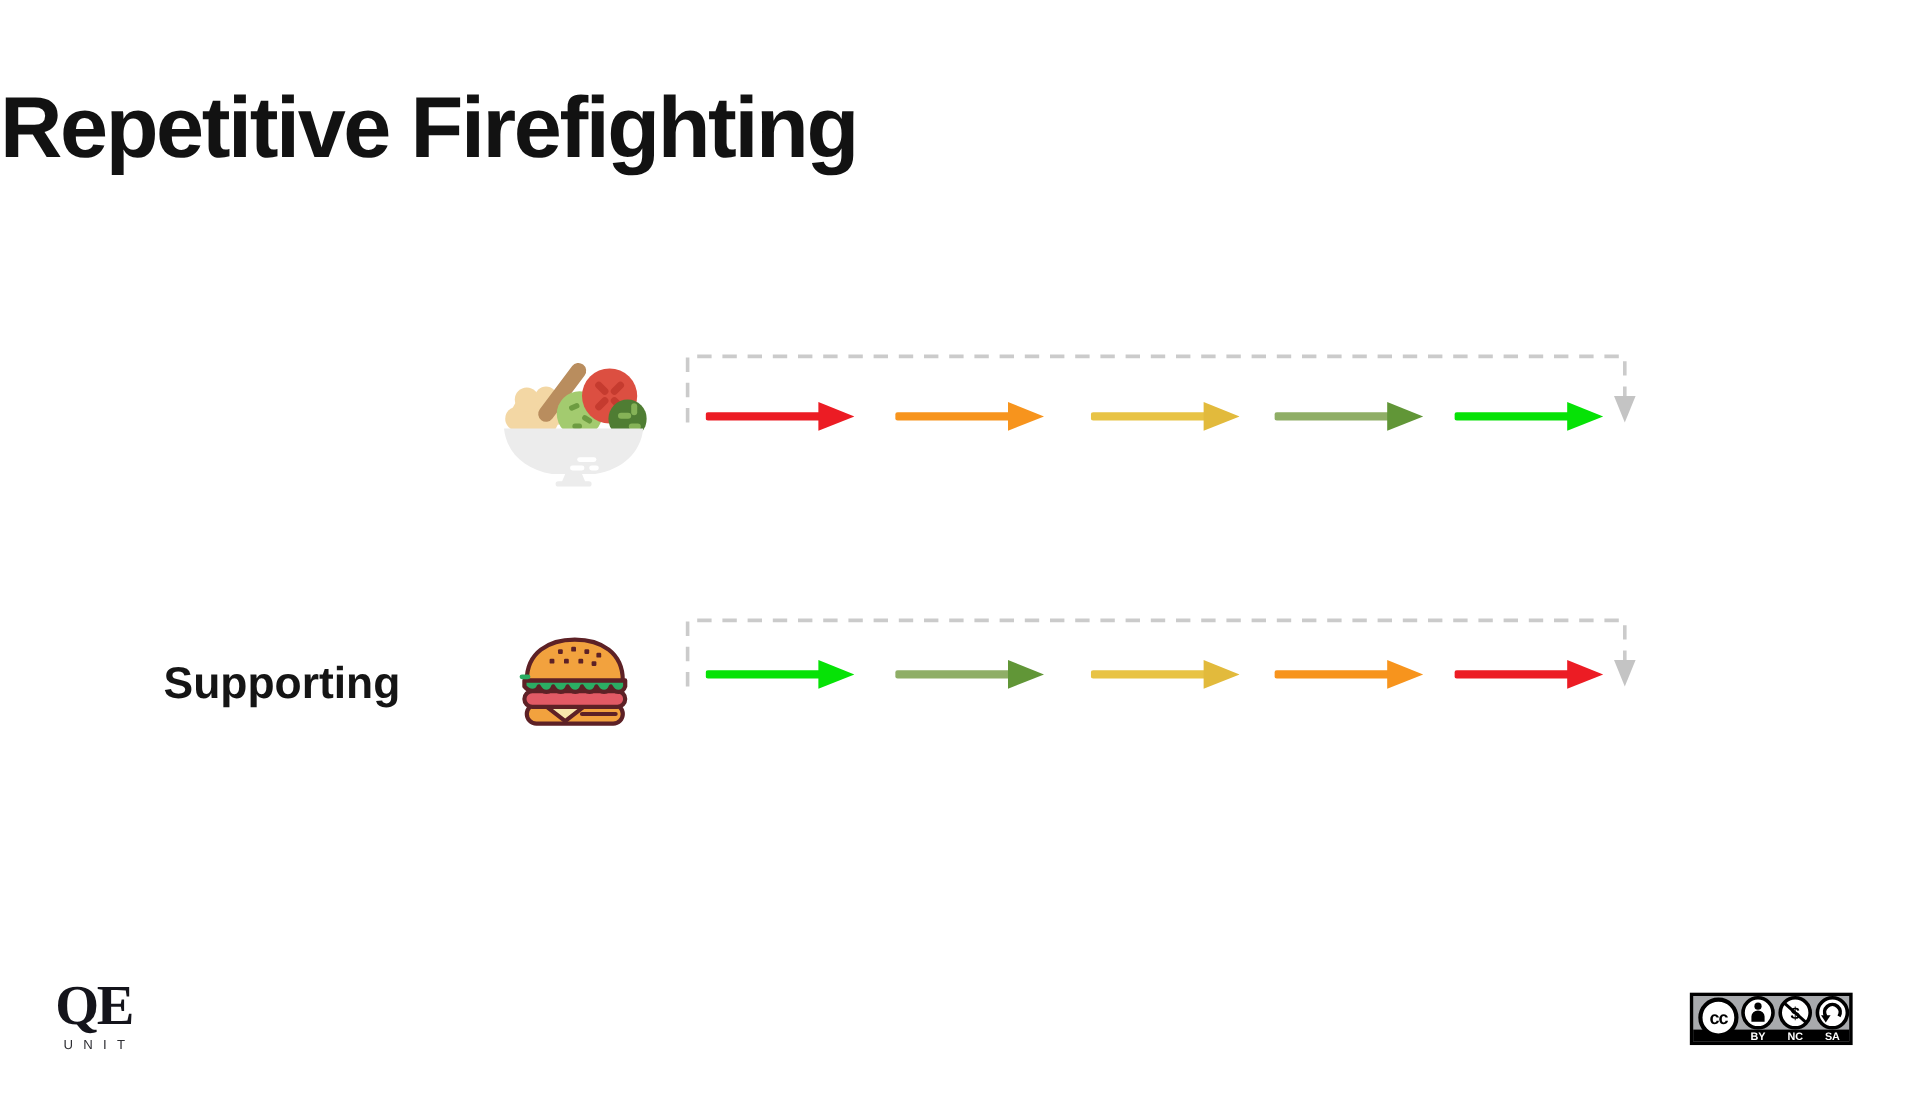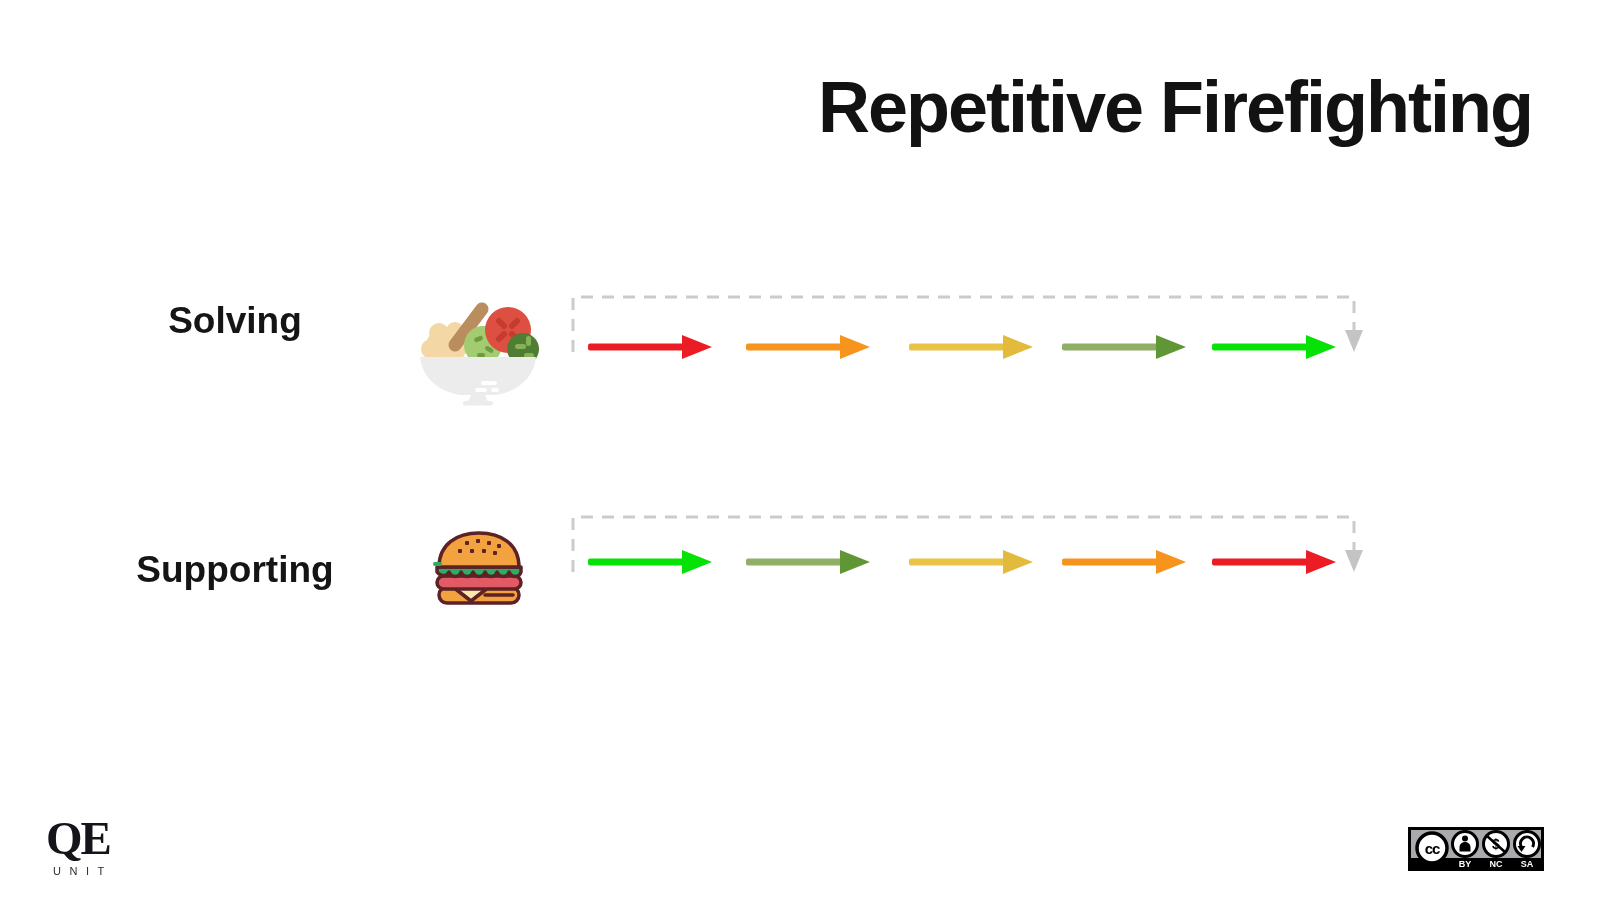--- a/index.html
+++ b/index.html
@@ -1,18 +1,18 @@
 <!DOCTYPE html>
 <html><head>
 <meta charset="utf-8">
 <style>
   html,body{margin:0;padding:0;background:#fff;}
   .canvas{position:relative;width:1600px;height:913px;background:#ffffff;overflow:hidden;
           font-family:"Liberation Sans",sans-serif;color:#121212;}
-  .title{position:absolute;left:0;top:18px;width:1532px;text-align:right;
+  .title{position:absolute;left:0;top:18px;width:1532px;text-align:left;
          font-size:72px;font-weight:800;letter-spacing:-2px;color:#121212;}
   .row-label{position:absolute;width:250px;text-align:center;font-size:37px;
              font-weight:700;line-height:54px;color:#151515;}
   .row-label.r1{left:110px;top:294px;}
   .row-label.r2{left:110px;top:511px;margin-top:32px;}
   .icon-svg{position:absolute;}
   .salad{left:419px;top:299px;}
   .burger{left:431px;top:529px;}
   .loop-svg{position:absolute;left:565px;width:800px;height:70px;}
   .loop1{top:292px;}
@@ -28,21 +28,20 @@
   .cc-badge{position:absolute;left:1408px;top:827px;}
 </style>
 </head>
 <body>
 
 <div class="canvas">
 
   <h1 class="title">Repetitive Firefighting</h1>
 
   <div class="row-label r1">
-    <div>Solving</div>
   </div>
 
   <svg class="icon-svg salad" width="120" height="107" viewBox="0 0 120 107">
     <g>
       <circle cx="27" cy="48" r="20" fill="#F3D7A4"></circle>
       <circle cx="12" cy="50" r="10" fill="#F3D7A4"></circle>
       <circle cx="20" cy="34" r="10" fill="#F3D7A4"></circle>
       <circle cx="36" cy="32" r="9" fill="#F3D7A4"></circle>
       <circle cx="45" cy="45" r="10" fill="#F3D7A4"></circle>
     </g>

